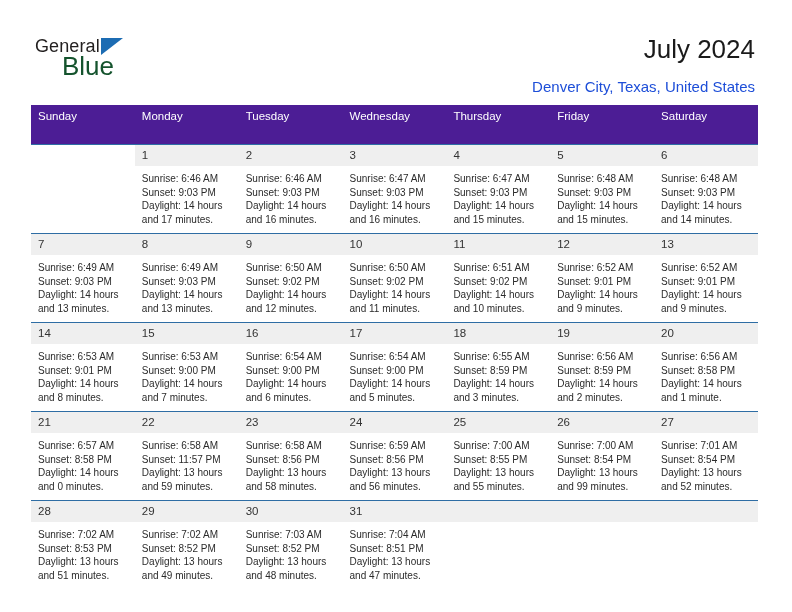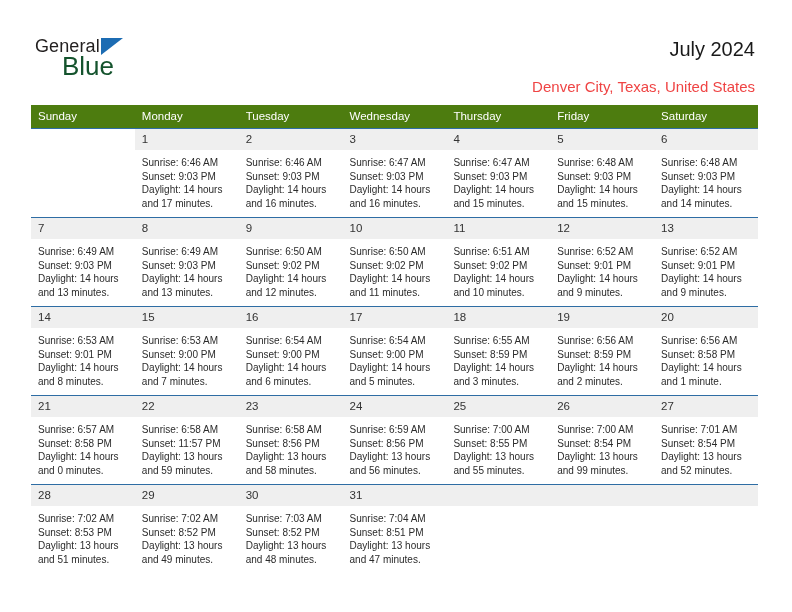--- a/index.html
+++ b/index.html
@@ -61,56 +61,56 @@
     top: 20px;
     font-size: 26px;
     color: #14532d;
     line-height: 22px;
     font-family: "Liberation Sans", sans-serif;
   }
   .title {
     position: absolute;
     right: 37px;
     top: 34px;
-    font-size: 20px;
+    font-size: 26px;
     color: #1a1a1a;
     text-align: right;
     line-height: 30px;
     white-space: nowrap;
   }
   .subtitle {
     position: absolute;
     right: 37px;
     top: 78px;
     font-size: 15px;
-    color: #ef4444;
+    color: #1d4ed8;
     text-align: center;
     line-height: 18px;
     white-space: nowrap;
   }
 
   
   .calendar {
     position: absolute;
     left: 31px;
     top: 105px;
     width: 727px;
   }
   table.cal {
     border-collapse: collapse;
     width: 727px;
     table-layout: fixed;
   }
   table.cal th {
-    background: #4d7c0f;
+    background: #4c1d95;
     color: #ffffff;
     font-size: 11.5px;
     font-weight: normal;
     text-align: left;
-    padding: 5px 0 6px 7px;
+    padding: 5px 0 22px 7px;
     height: 11px;
     border: none;
   }
   table.cal td {
     vertical-align: top;
     padding: 0;
     border: none;
     border-top: 1px solid #2e6da4;
     width: 103.85px;
   }

